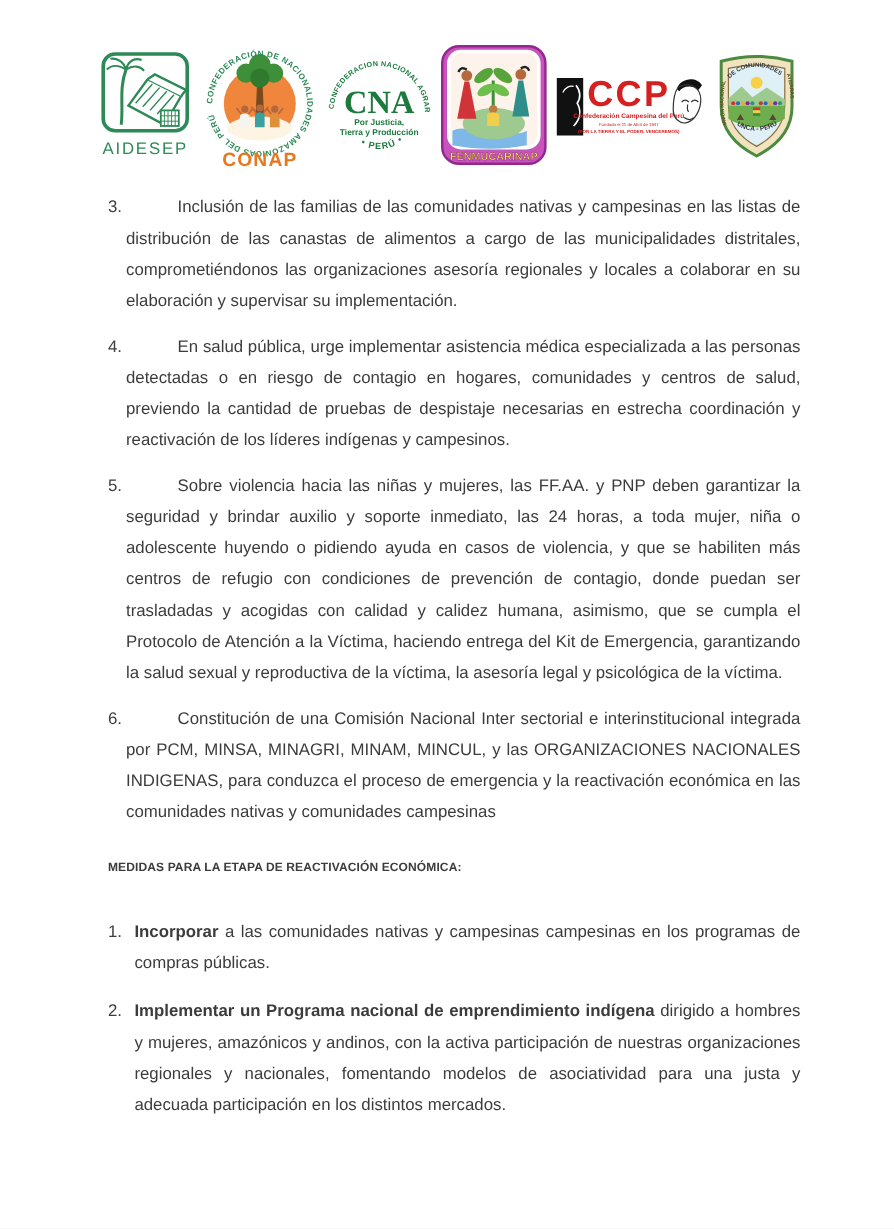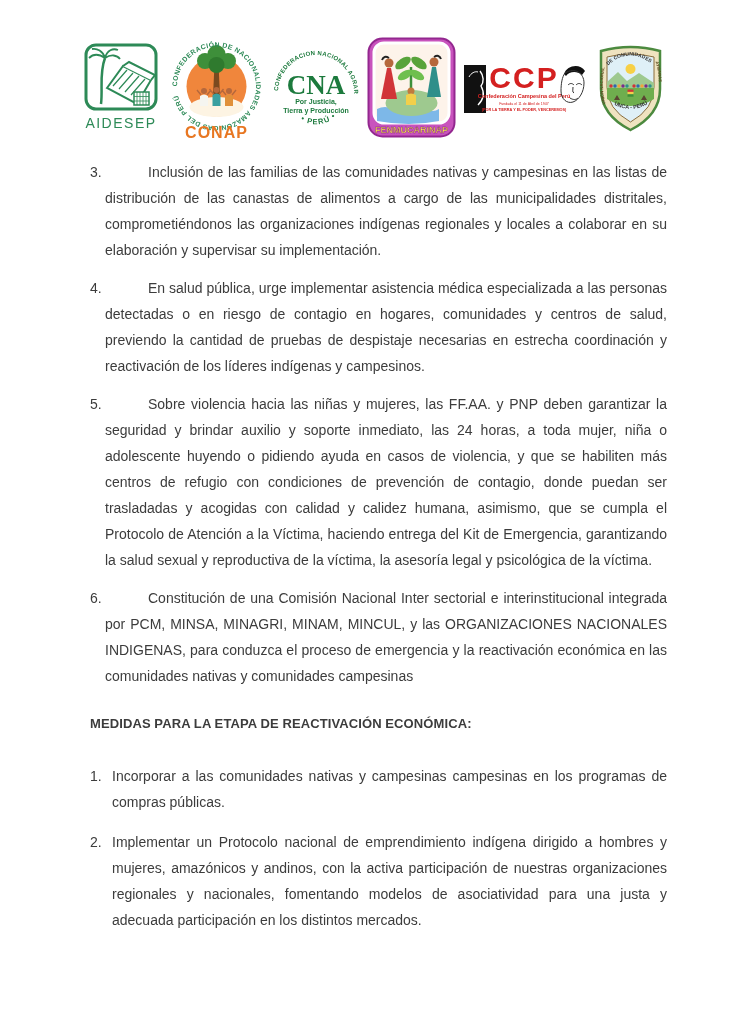--- a/index.html
+++ b/index.html
@@ -8,24 +8,24 @@
     font-family:"Liberation Sans", sans-serif; color:#3c3c3c;
     position:relative; overflow:hidden; box-sizing:border-box;
   }
   
   .logo-row { display:flex; align-items:center; justify-content:center; gap:5px; padding-top:34px; }
   .logo { flex:0 0 auto; }
   
   .content { margin:18px 78px 0 90px; font-size:14px; line-height:26px; }
   .item { position:relative; padding-left:15px; text-indent:43px; text-align:justify; margin:0 0 12px 0; }
   .item-num { position:absolute; left:0; top:0; text-indent:0; }
-  .heading { font-weight:bold; font-size:13px; margin:22px 0 26px 0; letter-spacing:0.1px; }
+  .heading { font-weight:bold; font-size:10px; margin:22px 0 26px 0; letter-spacing:0.1px; }
   .measure { position:relative; padding-left:22px; text-align:justify; margin:0 0 14px 0; }
   .measure-num { position:absolute; left:0; top:0; }
-  .measure b { font-weight:normal; }
+  .measure b { font-weight:bold; }
   svg text { user-select:none; }
 </style>
 </head>
 <body>
 
 <div class="page">
 
   <header class="logo-row">
 
     <svg class="logo" width="84" height="92" viewBox="0 0 84 92">
@@ -160,21 +160,21 @@
         <textPath href="#uncabot" startOffset="10%">UNCA - PERÚ</textPath>
       </text>
     </svg>
 
   </header>
 
   <main class="content">
 
     <div class="item">
       <span class="item-num">3.</span>
-      <span>Inclusión de las familias de las comunidades nativas y campesinas en las listas de distribución de las canastas de alimentos a cargo de las municipalidades distritales, comprometiéndonos las organizaciones indígenas regionales y locales a colaborar en su elaboración y supervisar su implementación.</span>
+      <span>Inclusión de las familias de las comunidades nativas y campesinas en las listas de distribución de las canastas de alimentos a cargo de las municipalidades distritales, comprometiéndonos las organizaciones asesoría regionales y locales a colaborar en su elaboración y supervisar su implementación.</span>
     </div>
 
     <div class="item">
       <span class="item-num">4.</span>
       <span>En salud pública, urge implementar asistencia médica especializada a las personas detectadas o en riesgo de contagio en hogares, comunidades y centros de salud, previendo la cantidad de pruebas de despistaje necesarias en estrecha coordinación y reactivación de los líderes indígenas y campesinos.</span>
     </div>
 
     <div class="item">
       <span class="item-num">5.</span>
       <span>Sobre violencia hacia las niñas y mujeres, las FF.AA. y PNP deben garantizar la seguridad y brindar auxilio y soporte inmediato, las 24 horas, a toda mujer, niña o adolescente huyendo o pidiendo ayuda en casos de violencia, y que se habiliten más centros de refugio con condiciones de prevención de contagio, donde puedan ser trasladadas y acogidas con calidad y calidez humana, asimismo, que se cumpla el Protocolo de Atención a la Víctima, haciendo entrega del Kit de Emergencia, garantizando la salud sexual y reproductiva de la víctima, la asesoría legal y psicológica de la víctima.</span>
@@ -187,17 +187,17 @@
 
     <h2 class="heading">MEDIDAS PARA LA ETAPA DE REACTIVACIÓN ECONÓMICA:</h2>
 
     <div class="measure">
       <span class="measure-num">1.</span>
       <span><b>Incorporar</b><span> a las comunidades nativas y campesinas campesinas en los programas de compras públicas.</span></span>
     </div>
 
     <div class="measure">
       <span class="measure-num">2.</span>
-      <span><b>Implementar un Protocolo nacional de emprendimiento indígena</b><span> dirigido a hombres y mujeres, amazónicos y andinos, con la activa participación de nuestras organizaciones regionales y nacionales, fomentando modelos de asociatividad para una justa y adecuada participación en los distintos mercados.</span></span>
+      <span><b>Implementar un Programa nacional de emprendimiento indígena</b><span> dirigido a hombres y mujeres, amazónicos y andinos, con la activa participación de nuestras organizaciones regionales y nacionales, fomentando modelos de asociatividad para una justa y adecuada participación en los distintos mercados.</span></span>
     </div>
 
   </main>
 </div>
 
 </body></html>

